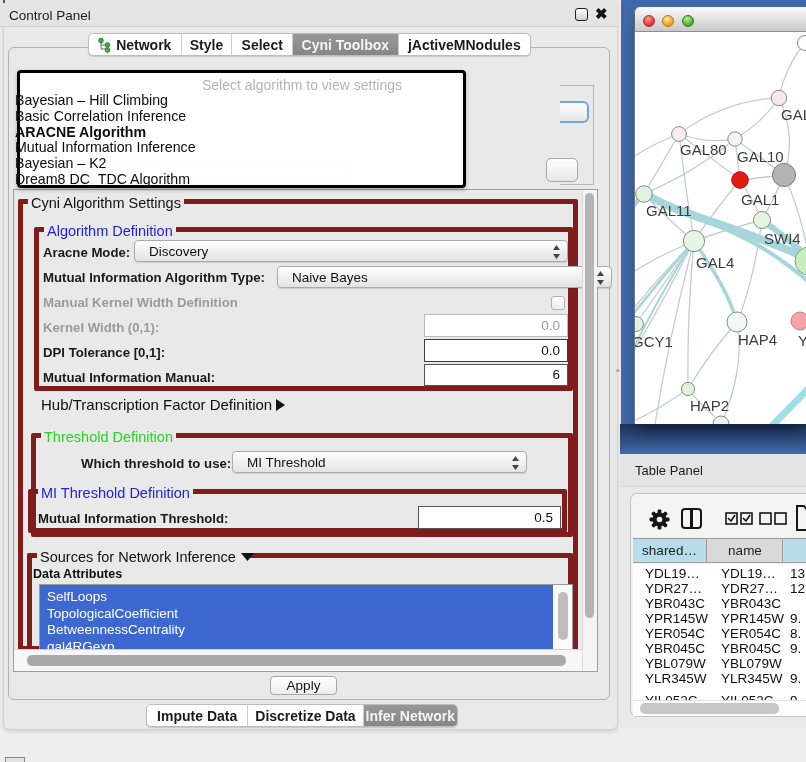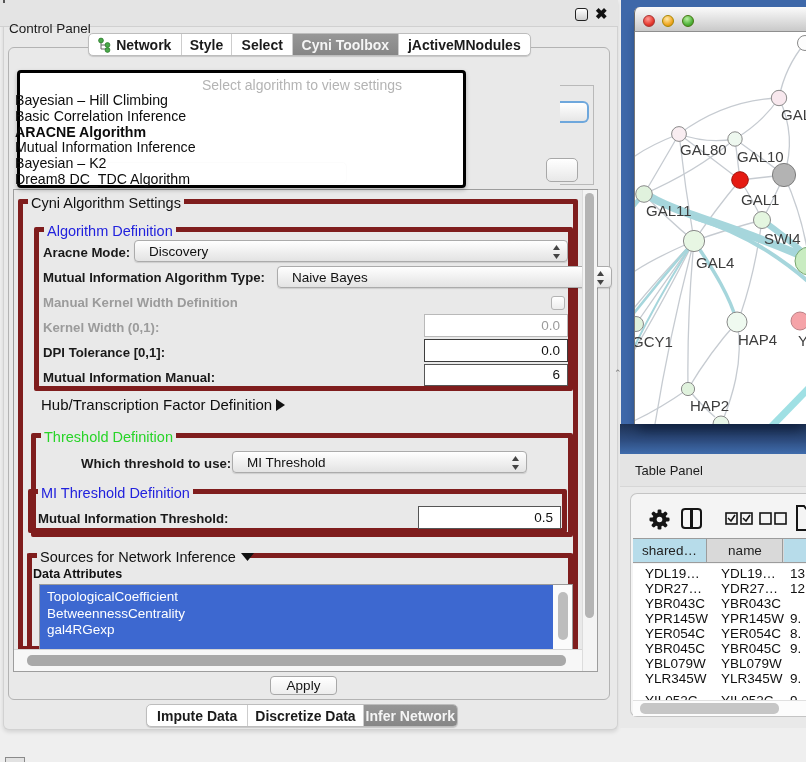--- a/index.html
+++ b/index.html
@@ -3,21 +3,21 @@
 <meta charset="utf-8">
 <style>
 * { margin:0; padding:0; box-sizing:border-box; }
 html,body { width:806px; height:762px; overflow:hidden; }
 body { font-family:"Liberation Sans", sans-serif; background:#efefef; position:relative; }
 .abs { position:absolute; }
 
 
 #cpwin { left:3px; top:4; width:615px; height:730px; background:#e9e9e9; border-radius:0 0 6px 6px; border:1px solid #d2d2d2; border-top:none; box-shadow:0 2px 4px rgba(0,0,0,.12); }
 #cptitle { left:0; top:4; width:618px; height:27px; background:#e4e4e4; border-bottom:1px solid #d0d0d0; }
-#cptitle .t { position:absolute; left:9px; top:21px; font-size:13.5px; color:#1c1c1c; }
+#cptitle .t { position:absolute; left:9px; top:8px; font-size:13.5px; color:#1c1c1c; }
 #flbtn { left:575px; top:8px; width:13px; height:13px; border:1.5px solid #222; border-radius:3px; background:linear-gradient(#fff,#cfcfcf); }
 #clbtn { left:595px; top:7px; width:14px; height:14px; font-size:15px; font-weight:bold; color:#111; line-height:14px; }
 
 
 #tabpanel { left:8px; top:47px; width:602px; height:653px; background:#e9e9e9; border:1px solid #b3b3b3; border-radius:6px; }
 
 
 #scrollpane { left:13px; top:189px; width:585px; height:483px; border:1px solid #9d9d9d; background:#e9e9e9; }
 #vscroll { left:582px; top:190px; width:15px; height:481px; background:#f4f4f4; border-left:1px solid #dcdcdc; }
 #vthumb { left:585px; top:193px; width:9px; height:425px; background:#b4b4b4; border-radius:5px; }
@@ -156,20 +156,21 @@
 <div class="fld" style="left:418px; top:506px; width:143px; height:23px; line-height:21px; border-color:#555;">0.5</div>
 
 <div class="group" style="left:27px; top:553px; width:546px; height:99px; border-bottom:none;">
   <span class="gtitle">Sources for Network Inference &nbsp;</span>
 </div>
 <svg class="abs" style="left:240px; top:551px;" width="15" height="12" viewBox="0 0 15 12">
     <path d="M1 2 L14 2 L7.5 10 Z" fill="#111"></path>
   </svg>
 <div class="abs" style="left:33px; top:567px; font-size:12.5px; font-weight:bold; color:#111;">Data Attributes</div>
 <div class="abs" id="dlist">
+  <div class="it">SelfLoops</div>
   <div class="it">TopologicalCoefficient</div>
   <div class="it">BetweennessCentrality</div>
   <div class="it">gal4RGexp</div>
 </div>
 <div class="abs" id="dlistsb"></div>
 <div class="abs" id="dlthumb"></div>
 <div class="abs" id="vscroll"></div>
 <div class="abs" id="vthumb"></div>
 <div class="abs" id="hscroll"></div>
 <div class="abs" id="hthumb"></div>

